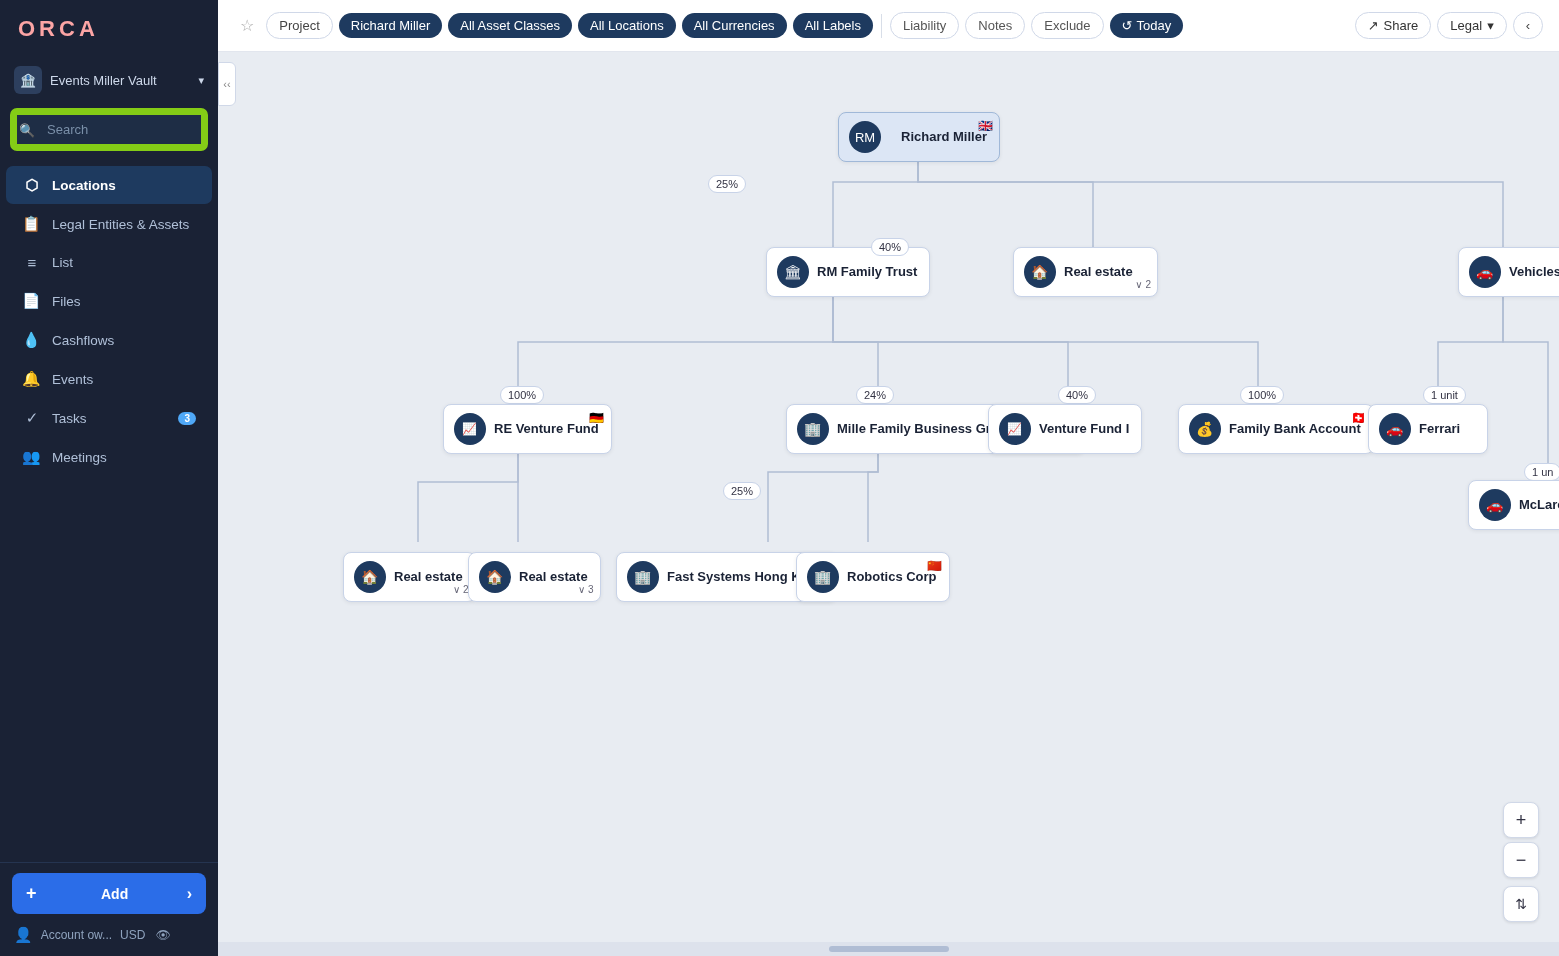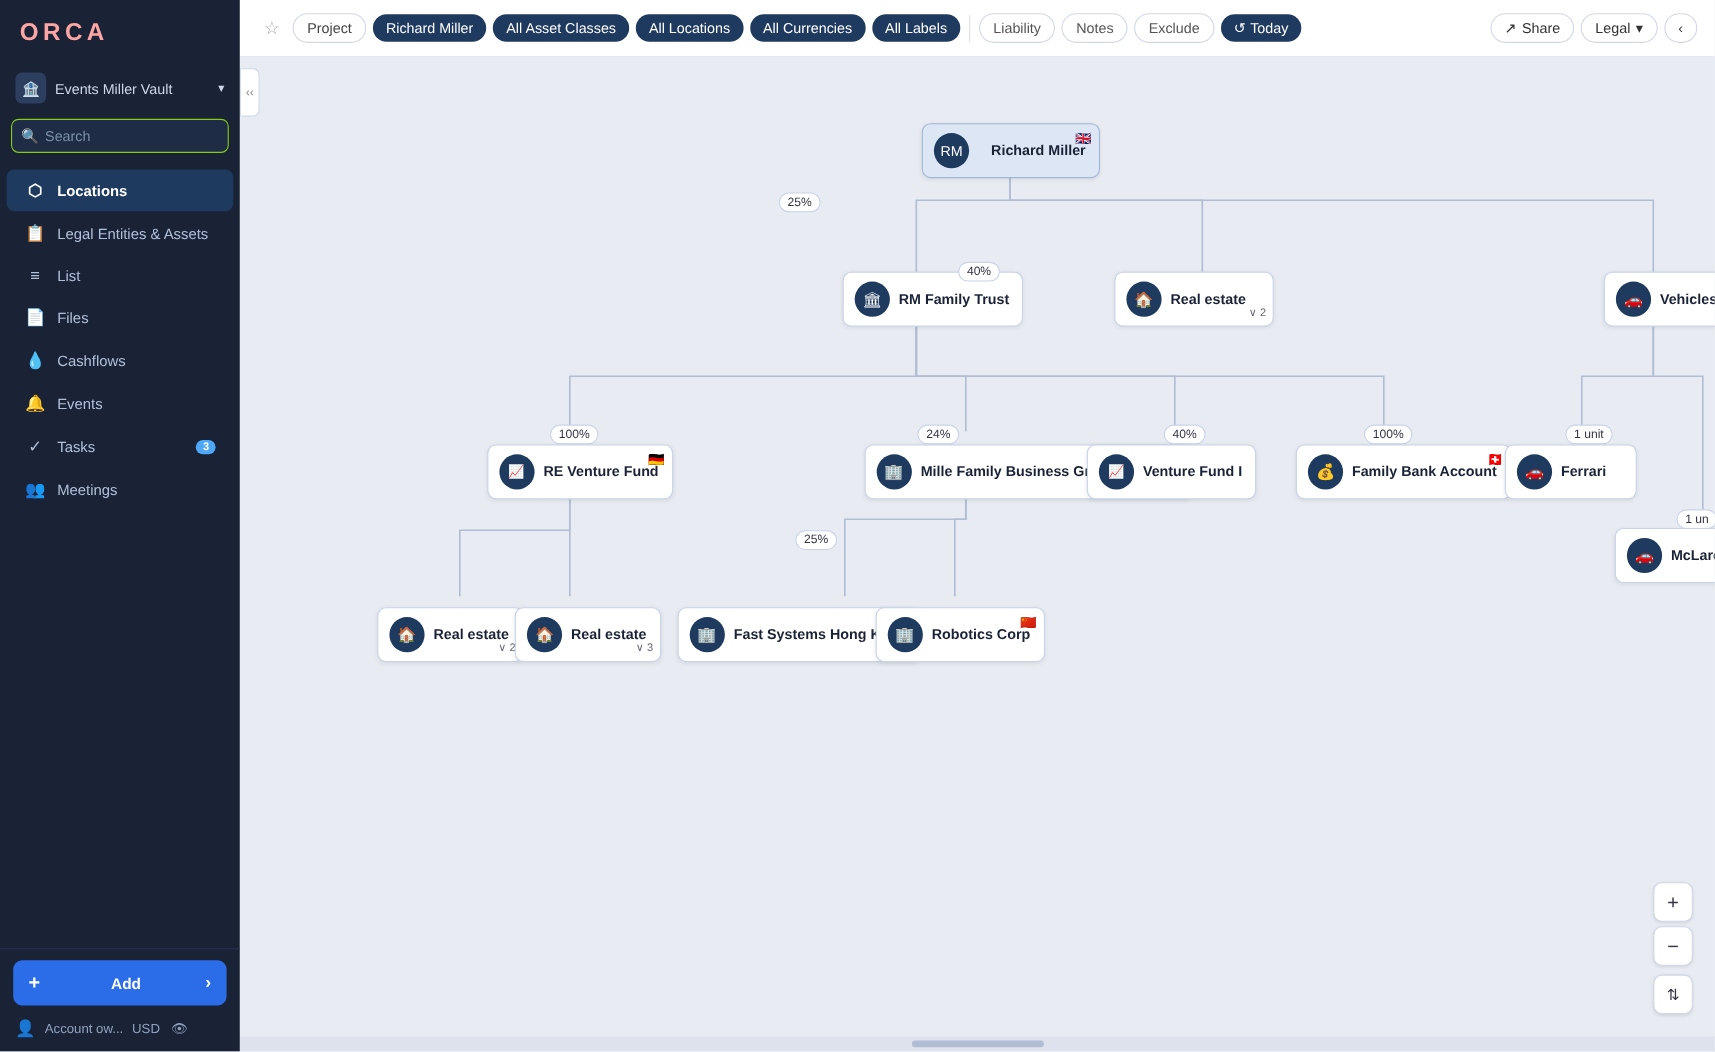--- a/index.html
+++ b/index.html
@@ -40,21 +40,21 @@
     }
     .sidebar-vault .chevron { margin-left: auto; font-size: 11px; }
     .sidebar-search {
       margin: 4px 10px 10px 10px;
       position: relative;
     }
     .sidebar-search input {
       width: 100%;
       padding: 7px 10px 7px 30px;
       border-radius: 7px;
-      border: 1px solid #84cc16;
+      border: 7px solid #84cc16;
       background: #1e2d45;
       color: #cdd8ea;
       font-size: 13px;
       outline: none;
     }
     .sidebar-search input::placeholder { color: #7a8fa8; }
     .sidebar-search .search-icon {
       position: absolute; left: 9px; top: 50%; transform: translateY(-50%);
       color: #7a8fa8; font-size: 13px;
     }
@@ -419,21 +419,21 @@
       <span class="node-label">Vehicles</span>
     </div>
 
     <div class="pct-badge" style="left:282px;top:334px;">100%</div>
     <div class="node" style="left:225px;top:352px;min-width:145px;">
       <div class="node-icon" style="font-size:12px;">📈</div>
       <span class="node-label">RE Venture Fund</span>
       <span class="node-flag">🇩🇪</span>
     </div>
 
-    <div class="pct-badge" style="left:616px;top:334px;">24%</div>
+    <div class="pct-badge" style="left:638px;top:334px;">24%</div>
     <div class="node" style="left:568px;top:352px;min-width:155px;">
       <div class="node-icon">🏢</div>
       <span class="node-label">Mille Family Business GmbH &amp; Co KG</span>
       <span class="node-flag">🇺🇸</span>
     </div>
 
     <div class="pct-badge" style="left:840px;top:334px;">40%</div>
     <div class="node" style="left:770px;top:352px;min-width:145px;">
       <div class="node-icon" style="font-size:12px;">📈</div>
       <span class="node-label">Venture Fund I</span>

